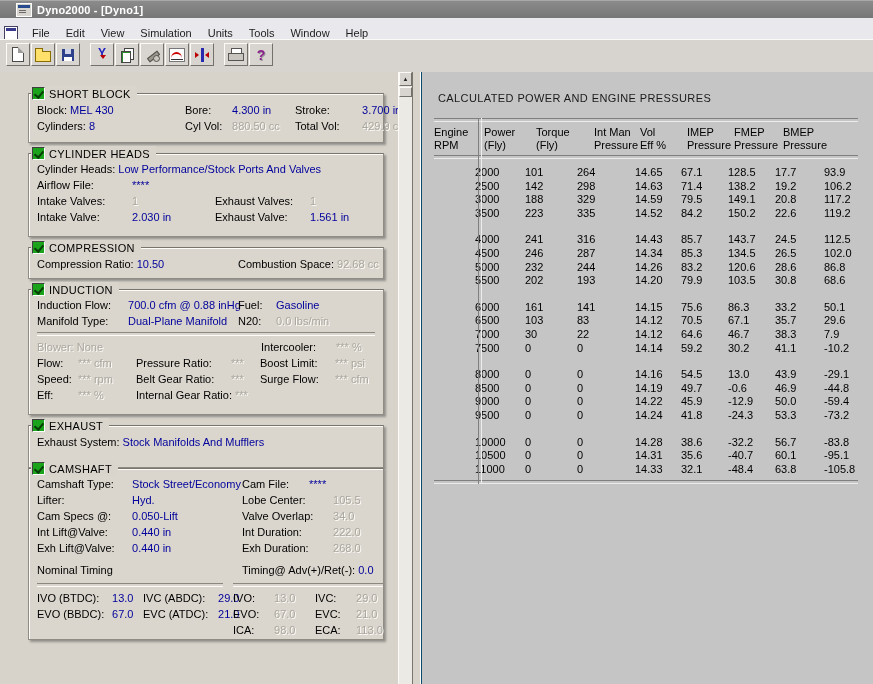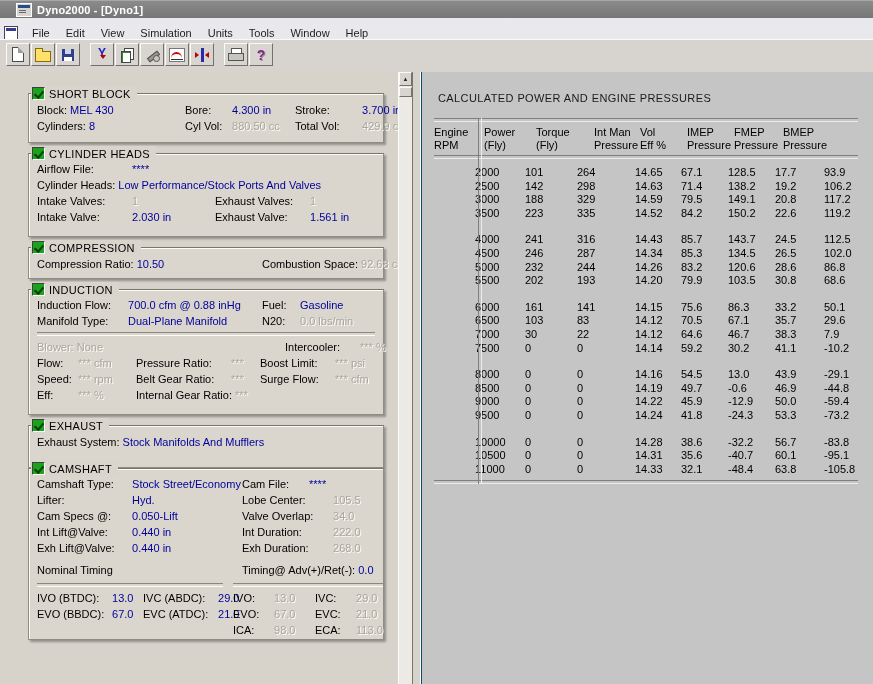--- a/index.html
+++ b/index.html
@@ -76,21 +76,21 @@
     box-shadow:inset 1px 1px 0 #fdfcf8, 2px 2px 2px rgba(80,80,80,.5);
     padding:8px 0 0 8px;}
   .sect-head{position:absolute;top:-8px;left:2px;background:#d9d5cc;padding:0 6px 0 1px;display:flex;align-items:center;height:15px;justify-content:space-between;}
   .sect-title{margin-left:4px;color:#000;letter-spacing:.3px;}
   .chk{width:13px;height:13px;background:#1ba31b;border:1px solid;border-color:#3f3f3f #fdfdfd #fdfdfd #3f3f3f;box-sizing:border-box;position:relative;display:inline-block;}
   .chk::after{content:"";position:absolute;left:3px;top:1px;width:4px;height:7px;border:solid #073f07;border-width:0 2px 2px 0;transform:rotate(40deg);}
   .frow{height:16px;line-height:14px;white-space:nowrap;}
   .g2{display:grid;grid-template-columns:205px 1fr;}
   .g3sb{display:grid;grid-template-columns:148px 110px 1fr;}
   .g2ch{display:grid;grid-template-columns:178px 1fr;}
-  .g2in{display:grid;grid-template-columns:201px 1fr;gap:24px;}
+  .g2in{display:grid;grid-template-columns:201px 1fr;}
   .g3in{display:grid;grid-template-columns:99px 124px 1fr;}
   .lbl{color:#000;}
   .v{color:#00009c;}
   .dis{color:#aaa79e;text-shadow:1px 1px 0 #fdfcf9;}
   .w44{display:inline-block;min-width:44px;}
   .w62{display:inline-block;min-width:64px;}
   .w88{display:inline-block;min-width:88px;}
   .w92{display:inline-block;min-width:92px;}
   .w72{display:inline-block;min-width:72px;}
   .w38{display:inline-block;min-width:38px;}
@@ -183,26 +183,26 @@
         <div><span class="lbl w62">Total Vol:</span> <span class="dis">429.9 ci</span></div>
       </div>
     </div>
 
     <div class="sect" style="top:81px;height:84px;">
       <div class="sect-head">
         <span class="chk"></span>
         <span class="sect-title">CYLINDER HEADS</span>
       </div>
       <div class="frow">
+        <span class="lbl">Cylinder Heads:</span>
+        <span class="v">Low Performance/Stock Ports And Valves</span>
+      </div>
+      <div class="frow">
         <span class="lbl w92">Airflow File:</span>
         <span class="v">****</span>
-      </div>
-      <div class="frow">
-        <span class="lbl">Cylinder Heads:</span>
-        <span class="v">Low Performance/Stock Ports And Valves</span>
       </div>
       <div class="frow g2ch">
         <div><span class="lbl w92">Intake Valves:</span> <span class="dis">1</span></div>
         <div><span class="lbl w92">Exhaust Valves:</span> <span class="dis">1</span></div>
       </div>
       <div class="frow g2ch">
         <div><span class="lbl w92">Intake Valve:</span> <span class="v">2.030 in</span></div>
         <div><span class="lbl w92">Exhaust Valve:</span> <span class="v">1.561 in</span></div>
       </div>
     </div>

